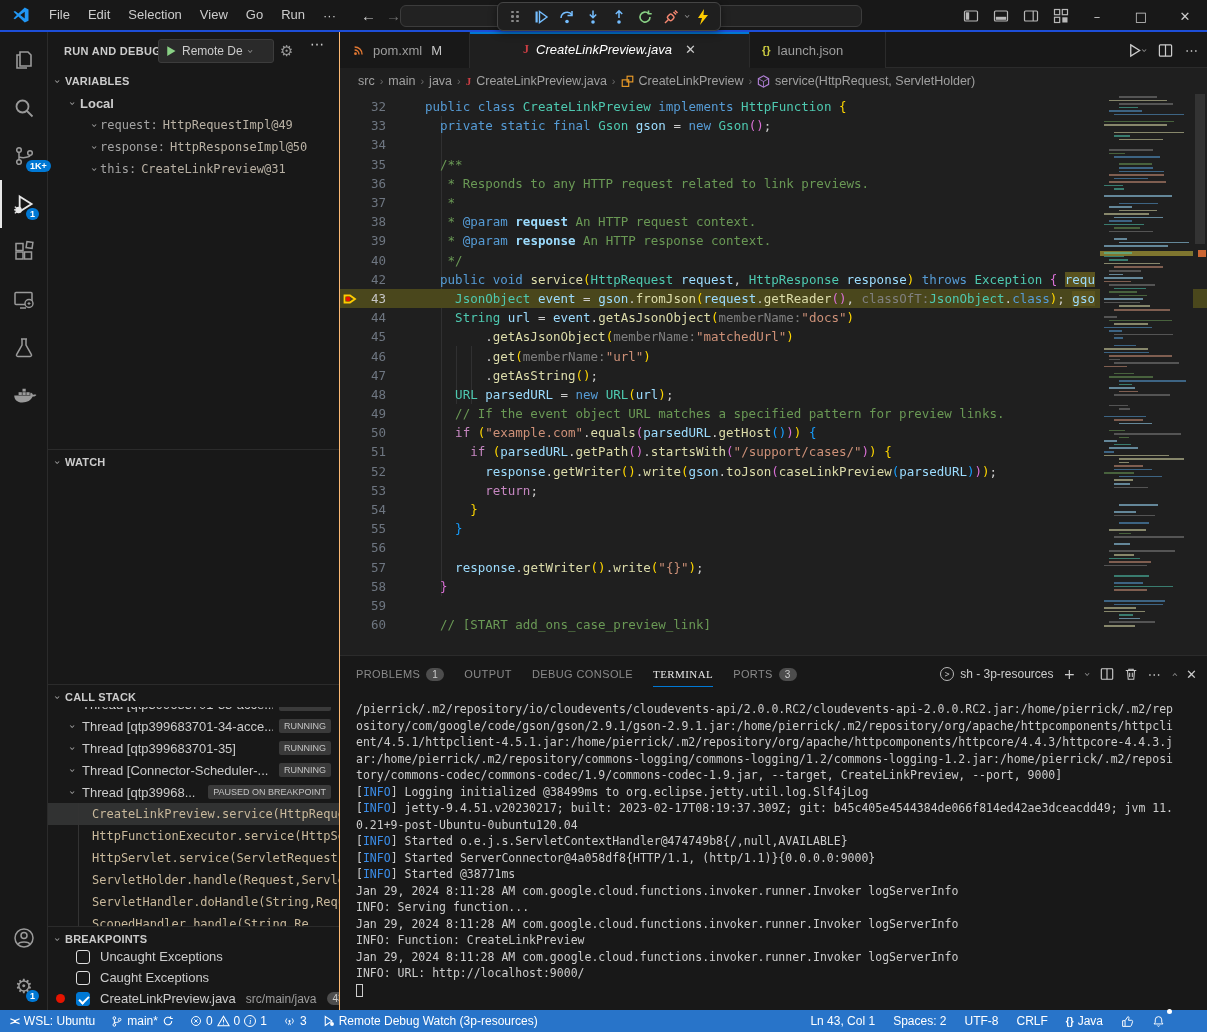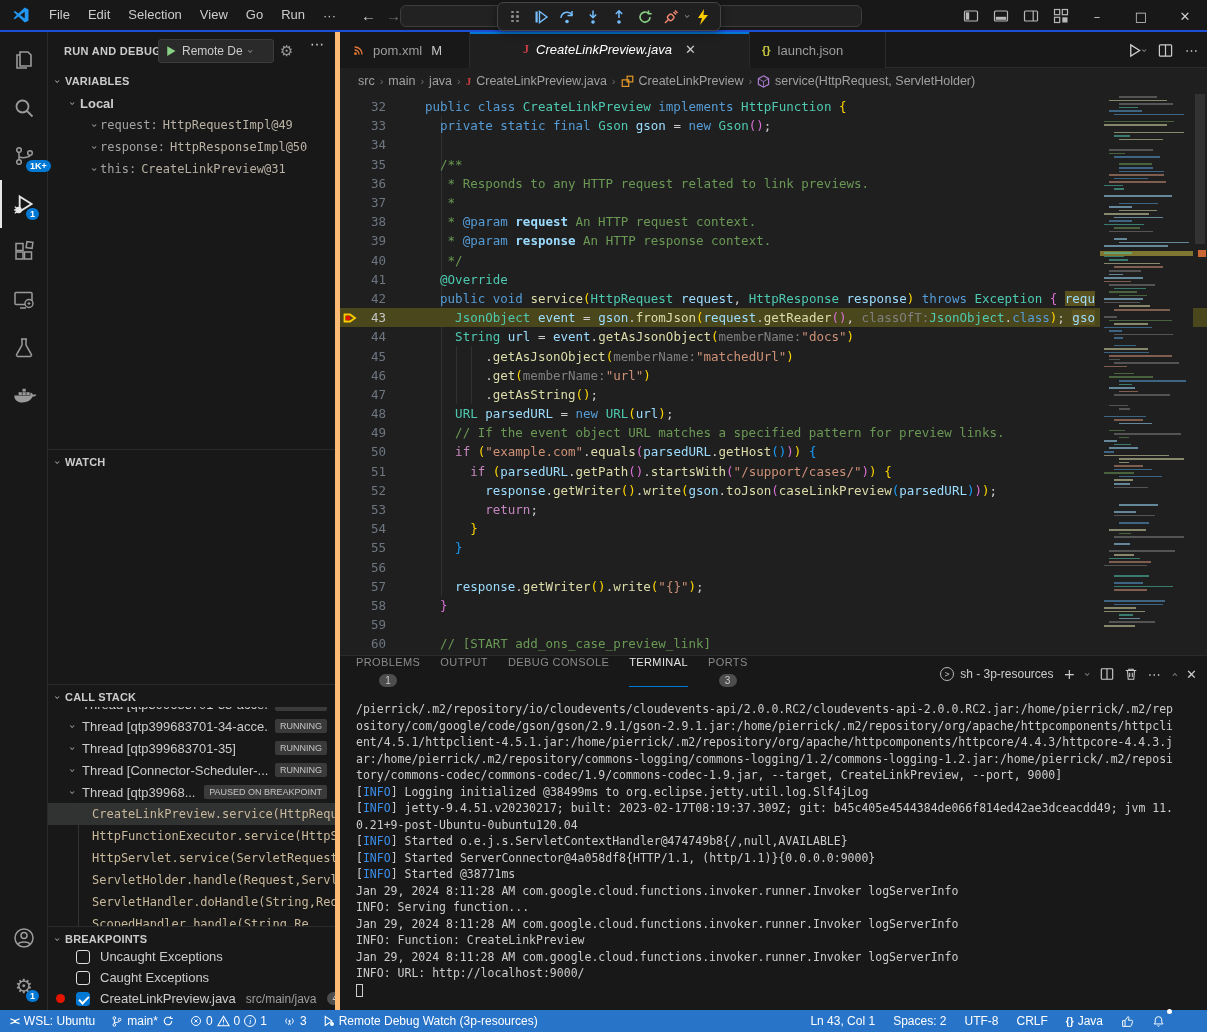--- a/index.html
+++ b/index.html
@@ -26,21 +26,21 @@
   .win-btn { width:44px; height:32px; display:flex; align-items:center; justify-content:center; color:#cccccc; font-size:13px; font-family:"DejaVu Sans", sans-serif; }
 
   
   #activitybar { position:absolute; left:0; top:32px; width:48px; height:978px; background:#181818; border-right:1px solid #2b2b2b; z-index:10; }
   .act-slot { position:absolute; left:0; width:48px; height:48px; display:flex; align-items:center; justify-content:center; }
   .act-active-bar { position:absolute; left:0; top:148px; width:2px; height:48px; background:#e7e7e7; }
   .badge { position:absolute; font-size:9px; font-weight:bold; color:#fff; background:#0078d4; border-radius:9px; padding:1px 4px; line-height:10px; }
   .gear-glyph { font-size:20px; color:#9a9a9a; font-family:"DejaVu Sans", sans-serif; }
 
   
-  #sidebar { position:absolute; left:48px; top:32px; width:292px; height:978px; background:#181818; border-right:5px solid #fdba74; overflow:hidden; }
+  #sidebar { position:absolute; left:48px; top:32px; width:292px; height:978px; background:#181818; border-right:1px solid #fdba74; overflow:hidden; }
   .sb-header { position:absolute; left:0; top:0; width:100%; height:38px; display:flex; align-items:center; }
   .sb-title { margin-left:16px; font-size:11px; font-weight:600; letter-spacing:.3px; color:#cccccc; white-space:nowrap; }
   #launch-select { position:absolute; left:110px; top:7px; width:116px; height:24px; background:#2a2a2a; border:1px solid #3c3c3c; border-radius:3px; display:flex; align-items:center; padding:0 6px; gap:5px; }
   #launch-select .lbl { font-size:12px; color:#cccccc; white-space:nowrap; overflow:hidden; }
   .sb-gear { position:absolute; left:232px; top:10px; }
   .sb-dots { position:absolute; left:262px; top:4px; color:#cccccc; font-size:14px; letter-spacing:1px; }
   .sec-header { position:absolute; left:0; width:100%; height:22px; display:flex; align-items:center; gap:6px; padding-left:7px; }
   .sec-header .sec-chev { color:#b0b0b0; font-size:10px; }
   .sec-header .sec-lbl { font-size:11px; font-weight:700; color:#cccccc; letter-spacing:.2px; }
   .sec-sep { position:absolute; left:0; width:100%; height:1px; background:#2b2b2b; }
@@ -96,22 +96,22 @@
   .indent-guide { position:absolute; width:1px; background:#303031; }
   #minimap { position:absolute; right:14px; top:0; width:93px; height:561px; background:#1f1f1f; z-index:3; }
   #minimap-hl { position:absolute; left:0; top:157px; width:100%; height:5px; background:rgba(205,190,60,.55); }
   #scroll-strip { position:absolute; right:0; top:0; width:14px; height:561px; z-index:4; }
   #scroll-thumb { position:absolute; left:2px; top:0; width:10px; height:150px; background:rgba(121,121,121,.22); }
   .ruler-mark-red { position:absolute; right:1px; top:156px; width:8px; height:7px; background:#cc6633; }
 
   
   #panel { position:absolute; left:340px; top:655px; width:867px; height:355px; background:#181818; border-top:1px solid #2b2b2b; }
   #panel-tabs { position:absolute; left:8px; top:0; height:36px; display:flex; align-items:center; gap:4px; }
-  .ptab { display:flex; align-items:center; gap:6px; padding:0 8px; height:36px; font-size:11px; letter-spacing:.4px; color:#8a8a8a; position:relative;flex-direction:column; }
-  .ptab.active { color:#e7e7e7; }
+  .ptab { display:flex; align-items:center; gap:6px; padding:0 8px; height:36px; font-size:11px; letter-spacing:.4px; color:#8a8a8a; position:relative; }
+  .ptab.active { color:#e7e7e7;font-family:Liberation Serif, serif; }
   .ptab.active::after { content:""; position:absolute; left:8px; right:8px; bottom:5px; height:1.5px; background:#0078d4; }
   #panel-actions { position:absolute; right:10px; top:0; height:36px; display:flex; align-items:center; gap:10px; color:#cccccc; }
   .term-sel { display:flex; align-items:center; gap:6px; font-size:12px; color:#cccccc; }
   .term-profile-icon { width:14px; height:14px; border:1px solid #b8b8b8; border-radius:7px; font-size:8px; display:flex; align-items:center; justify-content:center; color:#b8b8b8; font-family:"DejaVu Sans Mono", monospace; }
   .pa-icon { font-size:14px; font-family:"DejaVu Sans", sans-serif; }
   #term-lines { position:absolute; left:16px; top:45px; right:6px; font-family:"DejaVu Sans Mono", monospace; font-size:11.5px; line-height:16.5px; white-space:pre; }
   .t-info { color:#3b8eea; }
   .term-cursor { display:inline-block; width:7px; height:13px; border:1px solid #cccccc; vertical-align:middle; }
 
   
@@ -509,21 +509,20 @@
     <div id="code-lines">
         <div class="code-line"><span class="lnum">32</span><span class="ltext"><span class="c-kw">public </span><span class="c-kw">class </span><span class="c-ty">CreateLinkPreview </span><span class="c-kw">implements </span><span class="c-ty">HttpFunction </span><span class="c-b1">{</span></span></div>
         <div class="code-line"><span class="lnum">33</span><span class="ltext"><span class="c-pl">  </span><span class="c-kw">private </span><span class="c-kw">static </span><span class="c-kw">final </span><span class="c-ty">Gson </span><span class="c-va">gson </span><span class="c-pl">= </span><span class="c-kw">new </span><span class="c-ty">Gson</span><span class="c-b2">()</span><span class="c-pl">;</span></span></div>
         <div class="code-line"><span class="lnum">34</span><span class="ltext"></span></div>
         <div class="code-line"><span class="lnum">35</span><span class="ltext"><span class="c-cm">  /**</span></span></div>
         <div class="code-line"><span class="lnum">36</span><span class="ltext"><span class="c-cm">   * Responds to any HTTP request related to link previews.</span></span></div>
         <div class="code-line"><span class="lnum">37</span><span class="ltext"><span class="c-cm">   *</span></span></div>
         <div class="code-line"><span class="lnum">38</span><span class="ltext"><span class="c-cm">   * </span><span class="c-dk">@param </span><span class="c-dv">request </span><span class="c-cm">An HTTP request context.</span></span></div>
         <div class="code-line"><span class="lnum">39</span><span class="ltext"><span class="c-cm">   * </span><span class="c-dk">@param </span><span class="c-dv">response </span><span class="c-cm">An HTTP response context.</span></span></div>
         <div class="code-line"><span class="lnum">40</span><span class="ltext"><span class="c-cm">   */</span></span></div>
-        <div class="code-line"><span class="lnum">41</span><span class="ltext"><span class="c-pl">  </span><span class="c-an">@Override</span></span></div>
         <div class="code-line"><span class="lnum">42</span><span class="ltext"><span class="c-pl">  </span><span class="c-kw">public </span><span class="c-kw">void </span><span class="c-fn">service</span><span class="c-b1">(</span><span class="c-ty">HttpRequest </span><span class="c-va">request</span><span class="c-pl">, </span><span class="c-ty">HttpResponse </span><span class="c-va">response</span><span class="c-b1">)</span><span class="c-pl"> </span><span class="c-kw">throws </span><span class="c-ty">Exception </span><span class="c-b2">{ </span><span class="c-hw">requ</span></span></div>
         <div class="code-line hl"><span class="glyph"><svg width="14" height="14" viewBox="0 0 14 14">
               <path d="M1.5 3.5 h5.5 l5 3.5 -5 3.5 h-5.5 z" fill="none" stroke="#ffcc00" stroke-width="1.8"></path>
               <circle cx="5" cy="7" r="2.4" fill="#e51400"></circle>
             </svg></span><span class="lnum">43</span><span class="ltext"><span class="c-pl">    </span><span class="c-ty">JsonObject </span><span class="c-va">event </span><span class="c-pl">= </span><span class="c-va">gson</span><span class="c-pl">.</span><span class="c-fn">fromJson</span><span class="c-b1">(</span><span class="c-va">request</span><span class="c-pl">.</span><span class="c-fn">getReader</span><span class="c-b2">()</span><span class="c-pl">, </span><span class="c-ih">classOfT:</span><span class="c-ty">JsonObject</span><span class="c-pl">.</span><span class="c-kw">class</span><span class="c-b1">)</span><span class="c-pl">; </span><span class="c-hw">gso</span></span></div>
         <div class="code-line"><span class="lnum">44</span><span class="ltext"><span class="c-pl">    </span><span class="c-ty">String </span><span class="c-va">url </span><span class="c-pl">= </span><span class="c-va">event</span><span class="c-pl">.</span><span class="c-fn">getAsJsonObject</span><span class="c-b1">(</span><span class="c-ih">memberName:</span><span class="c-st">"docs"</span><span class="c-b1">)</span></span></div>
         <div class="code-line"><span class="lnum">45</span><span class="ltext"><span class="c-pl">        .</span><span class="c-fn">getAsJsonObject</span><span class="c-b1">(</span><span class="c-ih">memberName:</span><span class="c-st">"matchedUrl"</span><span class="c-b1">)</span></span></div>
         <div class="code-line"><span class="lnum">46</span><span class="ltext"><span class="c-pl">        .</span><span class="c-fn">get</span><span class="c-b1">(</span><span class="c-ih">memberName:</span><span class="c-st">"url"</span><span class="c-b1">)</span></span></div>
         <div class="code-line"><span class="lnum">47</span><span class="ltext"><span class="c-pl">        .</span><span class="c-fn">getAsString</span><span class="c-b1">()</span><span class="c-pl">;</span></span></div>
         <div class="code-line"><span class="lnum">48</span><span class="ltext"><span class="c-pl">    </span><span class="c-ty">URL </span><span class="c-va">parsedURL </span><span class="c-pl">= </span><span class="c-kw">new </span><span class="c-ty">URL</span><span class="c-b1">(</span><span class="c-va">url</span><span class="c-b1">)</span><span class="c-pl">;</span></span></div>

